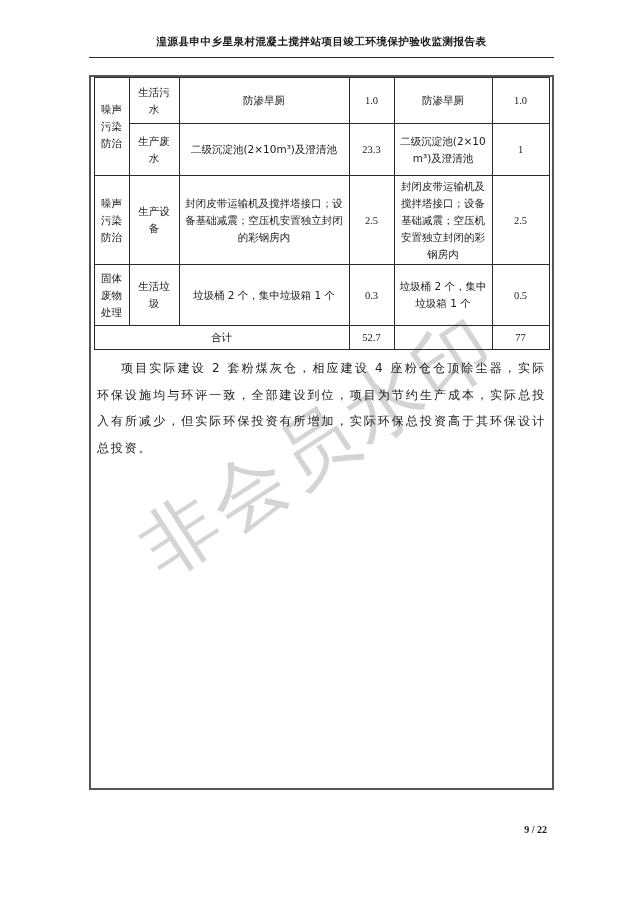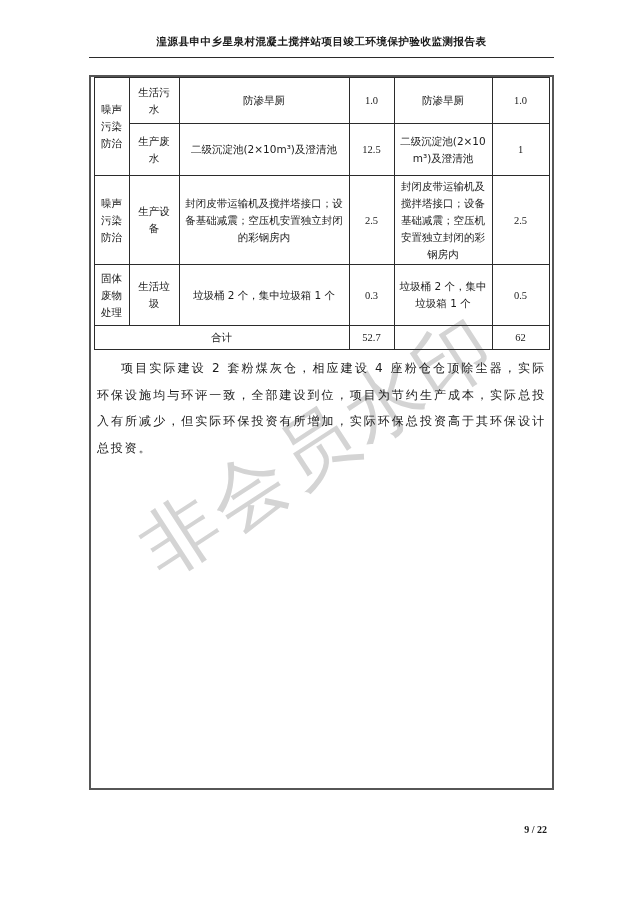--- a/index.html
+++ b/index.html
@@ -132,21 +132,21 @@
           <td class="cat" rowspan="2">噪声污染防治</td>
           <td class="sub">生活污水</td>
           <td class="meas">防渗旱厕</td>
           <td class="num">1.0</td>
           <td class="meas5">防渗旱厕</td>
           <td class="num">1.0</td>
         </tr>
         <tr class="r2">
           <td class="sub">生产废水</td>
           <td class="meas">二级沉淀池(2×10m³)及澄清池</td>
-          <td class="num">12.5</td>
+          <td class="num">23.3</td>
           <td class="meas5">二级沉淀池(2×10m³)及澄清池</td>
           <td class="num">1</td>
         </tr>
         <tr class="r3">
           <td class="cat">噪声污染防治</td>
           <td class="sub">生产设备</td>
           <td class="meas">封闭皮带运输机及搅拌塔接口；设备基础减震；空压机安置独立封闭的彩钢房内</td>
           <td class="num">2.5</td>
           <td class="meas5">封闭皮带运输机及搅拌塔接口；设备基础减震；空压机安置独立封闭的彩钢房内</td>
           <td class="num">2.5</td>
@@ -156,21 +156,21 @@
           <td class="sub">生活垃圾</td>
           <td class="meas">垃圾桶 2 个，集中垃圾箱 1 个</td>
           <td class="num">0.3</td>
           <td class="meas5">垃圾桶 2 个，集中垃圾箱 1 个</td>
           <td class="num">0.5</td>
         </tr>
         <tr class="r5">
           <td colspan="3">合计</td>
           <td class="num">52.7</td>
           <td></td>
-          <td class="num">62</td>
+          <td class="num">77</td>
         </tr>
       </tbody>
     </table>
 
     <div class="body-paragraph">项目实际建设 2 套粉煤灰仓，相应建设 4 座粉仓仓顶除尘器，实际环保设施均与环评一致，全部建设到位，项目为节约生产成本，实际总投入有所减少，但实际环保投资有所增加，实际环保总投资高于其环保设计总投资。</div>
   </div>
 
   <div class="footer-page">9 / 22</div>
 
 </div>

